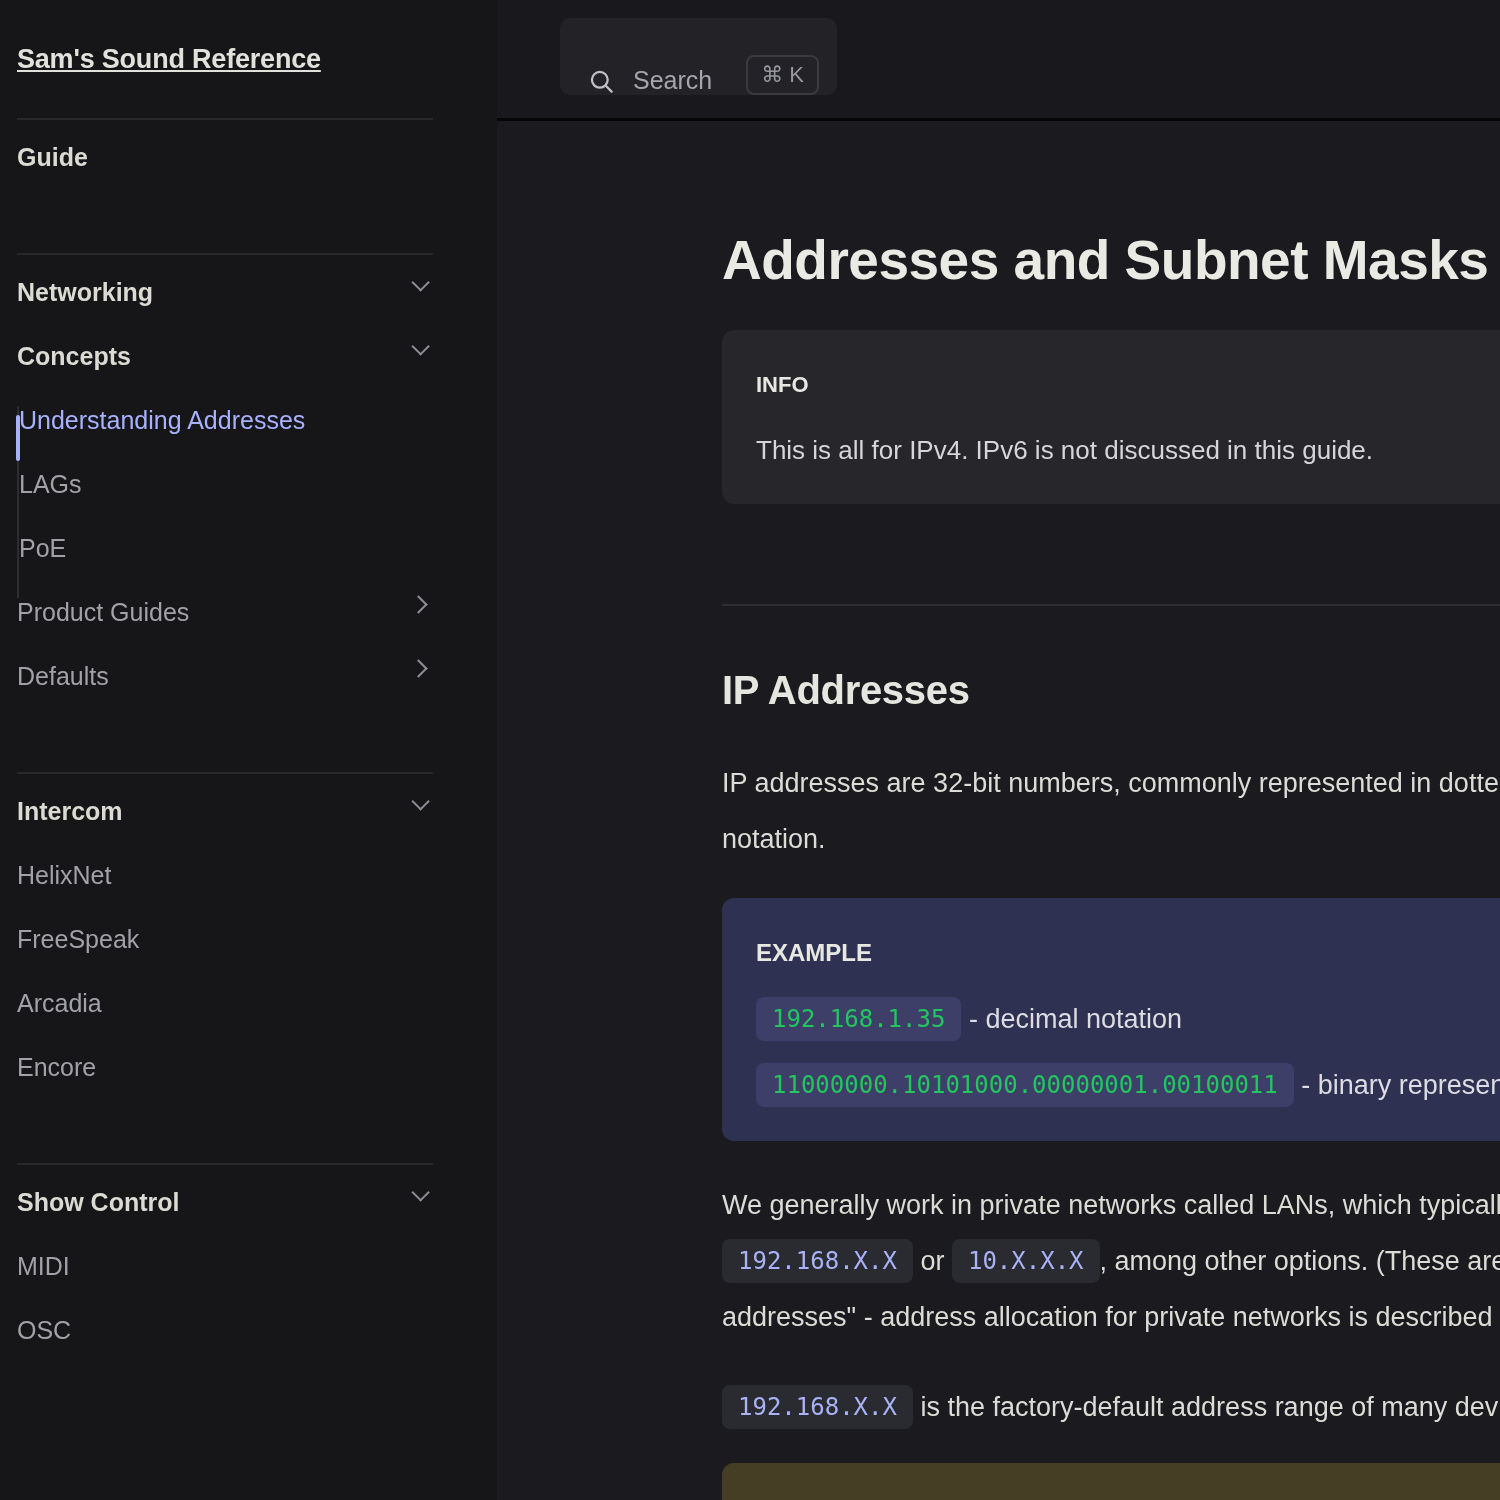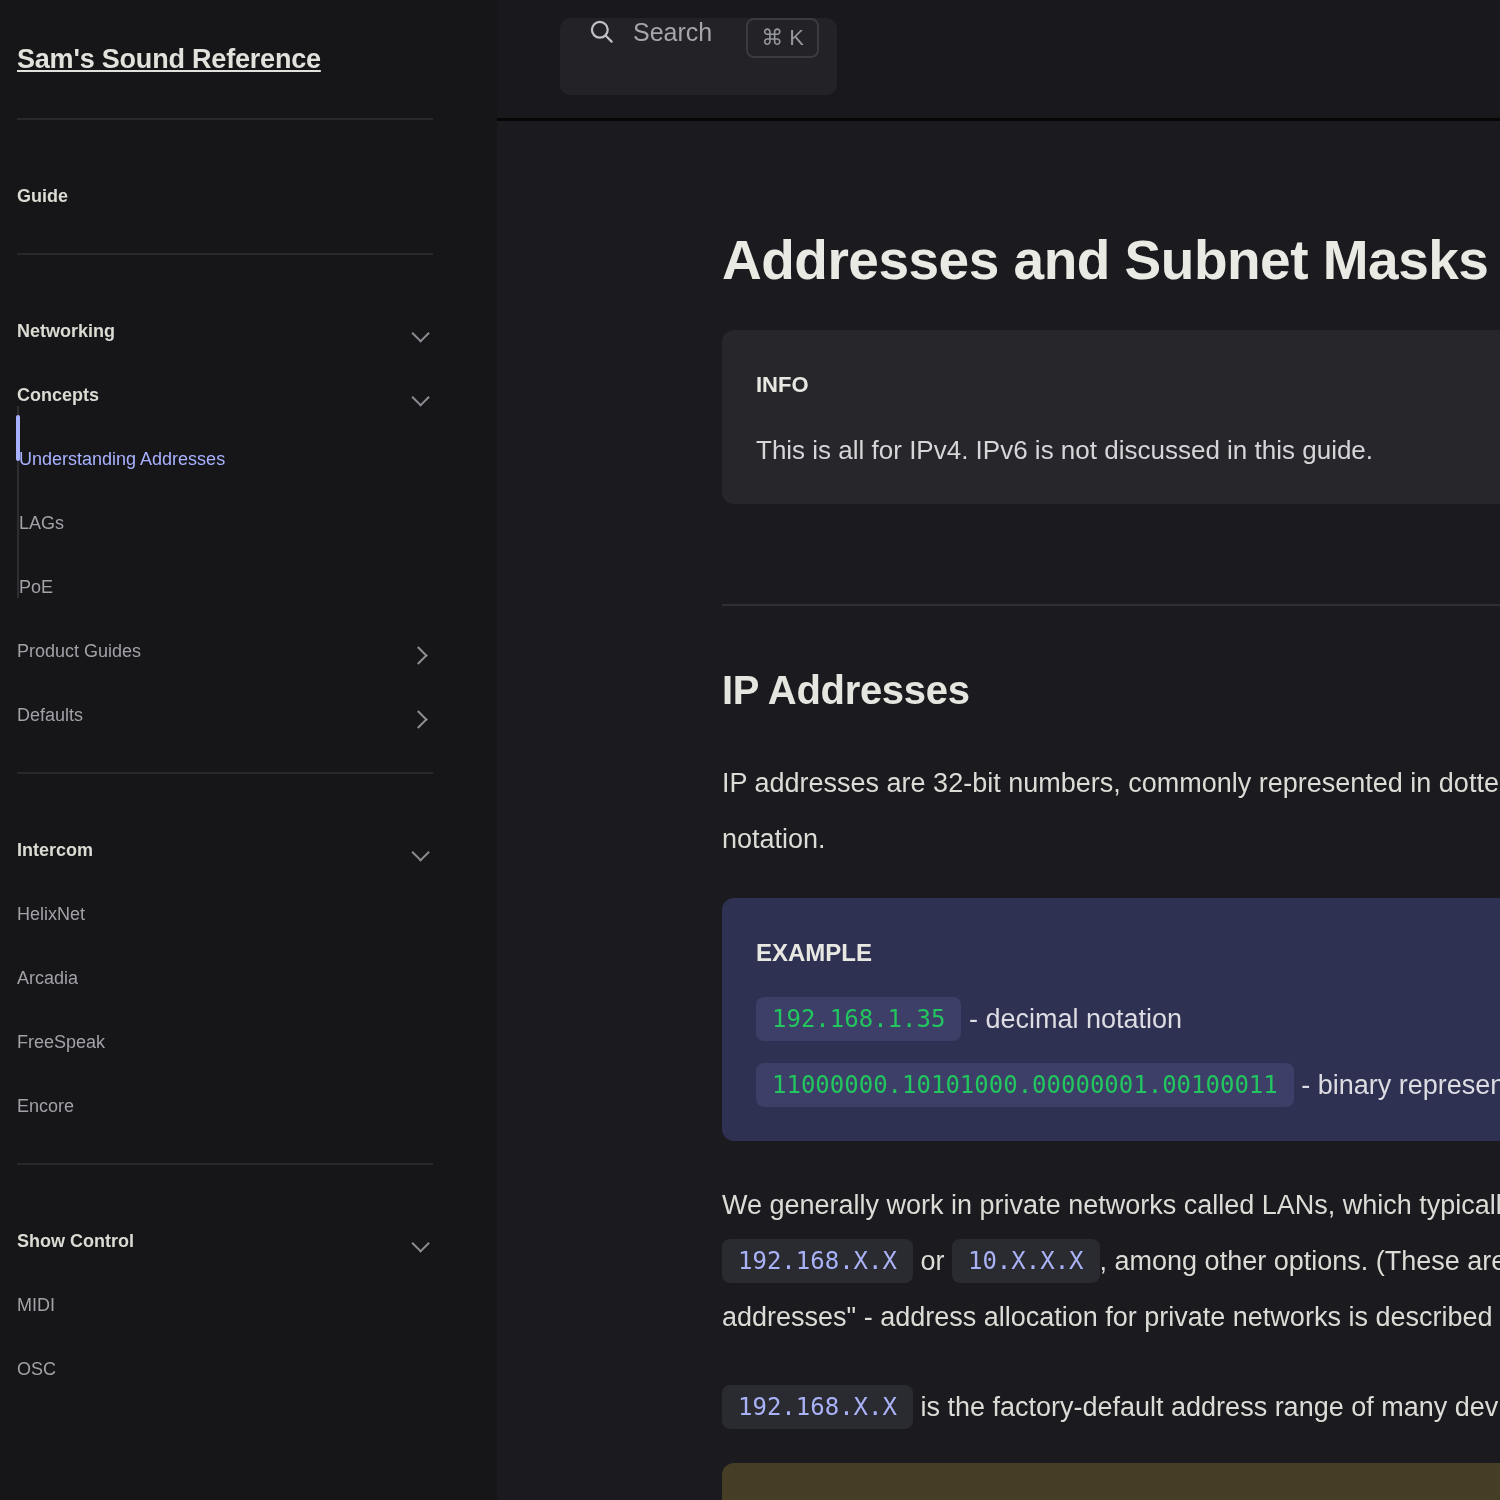--- a/index.html
+++ b/index.html
@@ -18,22 +18,22 @@
     padding:0 0 0 17px;
   }
   .sb-inner { width:416px; }
   .sb-title {
     height:118px; display:flex; align-items:center;
     font-size:27px; font-weight:700; letter-spacing:-0.2px; color:#e2e2dc;text-decoration:underline;
   }
   .sb-div { border:none; border-top:2px solid #28282c; margin:46px 0 23px 0; }
   .sb-section:first-of-type .sb-div { margin-top:0; }
   .sb-row {
-    height:64px; display:flex; align-items:flex-end; justify-content:space-between;
-    font-size:18px; padding-right:8px; cursor:pointer;
+    height:64px; display:flex; align-items:flex-start; justify-content:space-between;
+    font-size:25px; padding-right:8px; cursor:pointer;
   }
   .sb-row .lbl { white-space:nowrap; }
   .sb-row.bold { font-weight:700; color:#dbdbd4; }
   .sb-row.link { font-weight:500; color:#a1a1a8;gap:22px; }
   .sb-row.sub {
     font-weight:500; color:#a1a1a8;
     border-left:2px solid #2e2e32; position:relative;
   }
   .sb-row.sub.active { color:#a8b1ff; }
   .sb-row.sub.active::before {
@@ -45,21 +45,21 @@
   .chev.right { transform:rotate(-45deg); }
 
   
   .nav {
     position:absolute; left:497px; top:0; width:1003px; height:121px;
     background:#19191d; border-bottom:3px solid #060607; z-index:1;
   }
   .search-pill {
     position:absolute; left:63px; top:18px; width:277px; height:77px;
     background:#222227; border-radius:10px;
-    display:flex; align-items:flex-start; padding:0 18px 0 28px; cursor:pointer;
+    display:flex; align-items:flex-end; padding:0 18px 0 28px; cursor:pointer;
   }
   .search-pill .s-label { font-size:25px; font-weight:500; color:#a5a5ab; margin-left:18px; }
   .search-pill kbd {
     margin-left:auto; font-family:"Liberation Sans", sans-serif;
     border:2px solid #3a3a3f; border-radius:8px; padding:5px 13px;
     font-size:22px; color:#97979e; line-height:1.2; white-space:nowrap;
   }
 
   
   .doc {
@@ -144,24 +144,24 @@
         <div class="sb-section">
           <hr class="sb-div">
           <div class="sb-row bold">
             <span class="lbl">Intercom</span>
             <span class="chev down"></span>
           </div>
           <div class="sb-row link">
             <span class="lbl">HelixNet</span>
           </div>
           <div class="sb-row link">
+            <span class="lbl">FreeSpeak</span>
+          </div>
+          <div class="sb-row link">
             <span class="lbl">Arcadia</span>
-          </div>
-          <div class="sb-row link">
-            <span class="lbl">FreeSpeak</span>
           </div>
           <div class="sb-row link">
             <span class="lbl">Encore</span>
           </div>
         </div>
         <div class="sb-section">
           <hr class="sb-div">
           <div class="sb-row bold">
             <span class="lbl">Show Control</span>
             <span class="chev down"></span>

